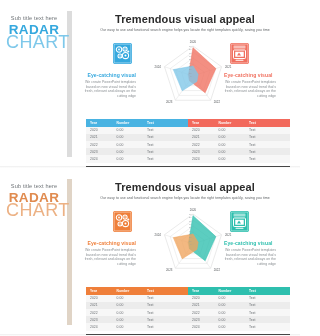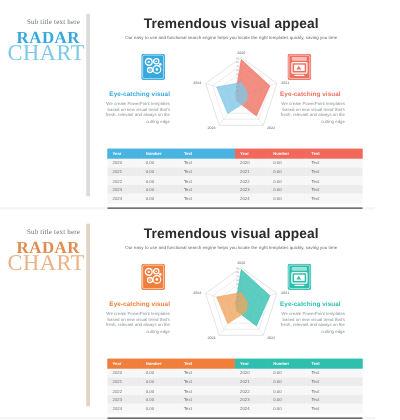--- a/index.html
+++ b/index.html
@@ -1,21 +1,21 @@
 <!DOCTYPE html>
 <html><head>
 <meta charset="utf-8">
 <style>
   html,body{margin:0;padding:0;background:#ffffff;}
   body{width:300px;height:336px;font-family:"Liberation Sans",sans-serif;overflow:hidden;}
   .slide{position:relative;width:300px;height:168px;background:#ffffff;box-sizing:border-box;overflow:hidden;}
   .slide-inner{position:absolute;left:0;top:5px;width:300px;height:158px;background:#fff;}
   .edge-shadow{position:absolute;left:0;right:0;bottom:0;height:2px;background:linear-gradient(to bottom,rgba(0,0,0,0.07),rgba(0,0,0,0));}
   
-  .left-col{position:absolute;left:6px;top:6px;width:66px;height:146px;border-right:3px solid #7f1d1d;box-sizing:border-box;padding-right:5px;text-align:right;font-family:Liberation Serif, serif;}
+  .left-col{position:absolute;left:6px;top:6px;width:66px;height:146px;border-right:5px solid #7f1d1d;box-sizing:border-box;padding-right:5px;text-align:center;}
   .subtitle{font-size:5.6px;color:#6f7478;letter-spacing:.15px;margin-top:4px;white-space:nowrap;}
   .big-word{font-size:13.5px;font-weight:bold;line-height:13px;letter-spacing:.4px;margin-top:2px;}
   .big-word2{font-size:18px;font-weight:normal;line-height:13px;letter-spacing:.4px;}
   
   .head{position:absolute;left:76px;top:8px;width:218px;text-align:center;}
   .head-title{font-size:11px;font-weight:bold;color:#2b2b2b;letter-spacing:.1px;}
   .head-sub{font-size:3.5px;color:#5f6366;margin-top:2.5px;letter-spacing:.05px;white-space:nowrap;}
   
   .feat{position:absolute;width:52px;}
   .feat-left{left:84px;top:38px;text-align:right;}

